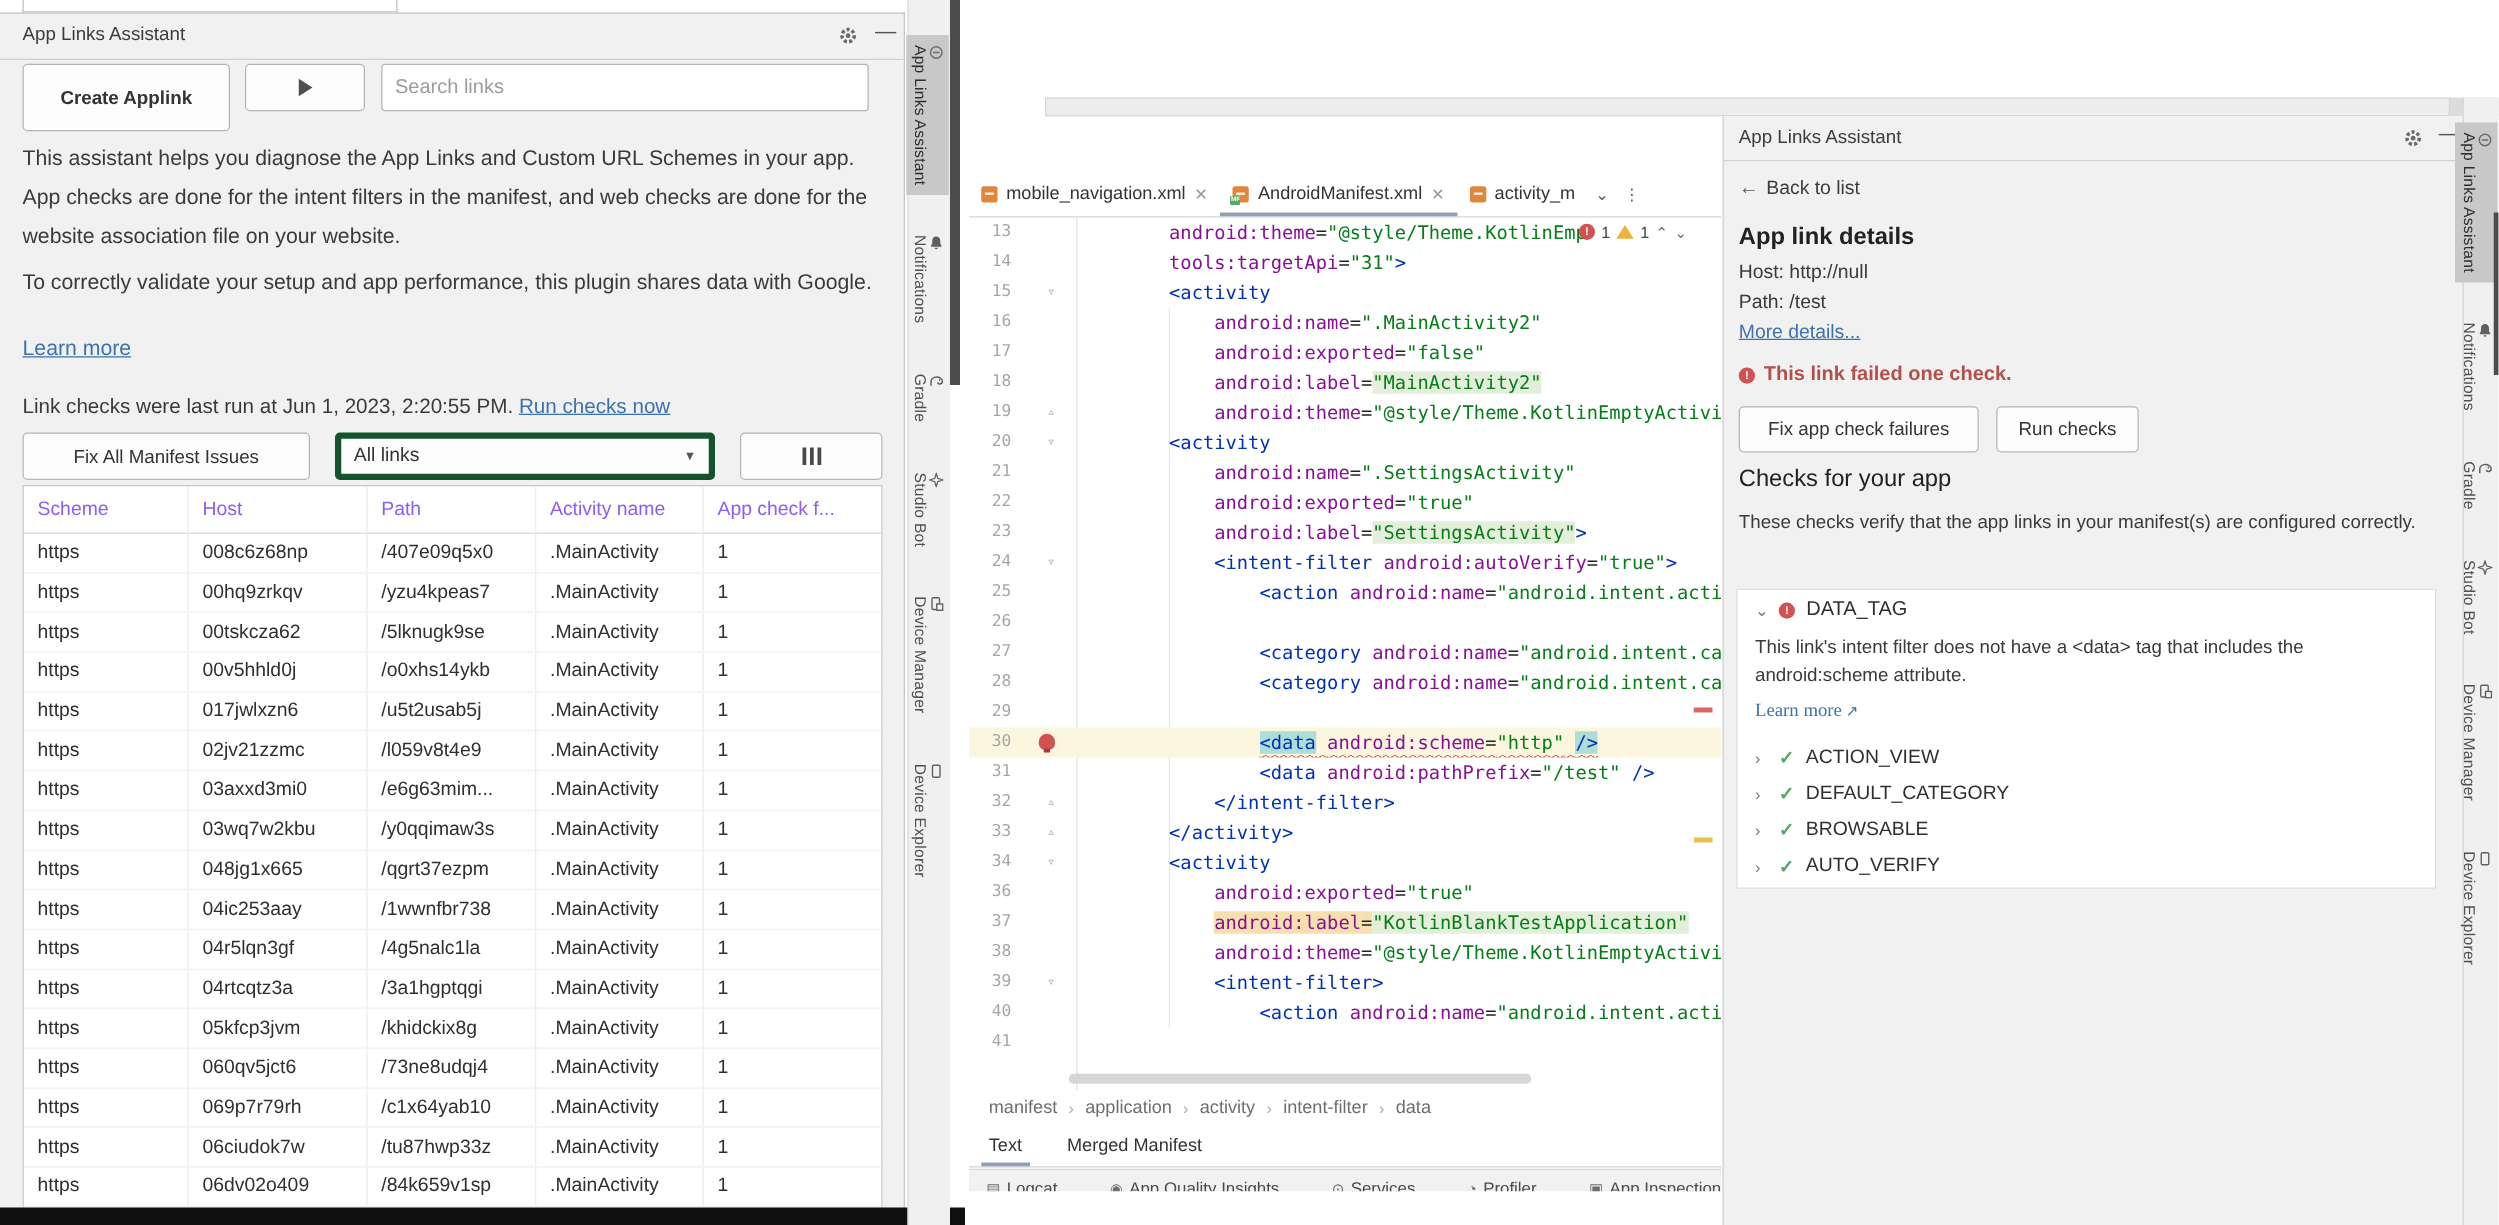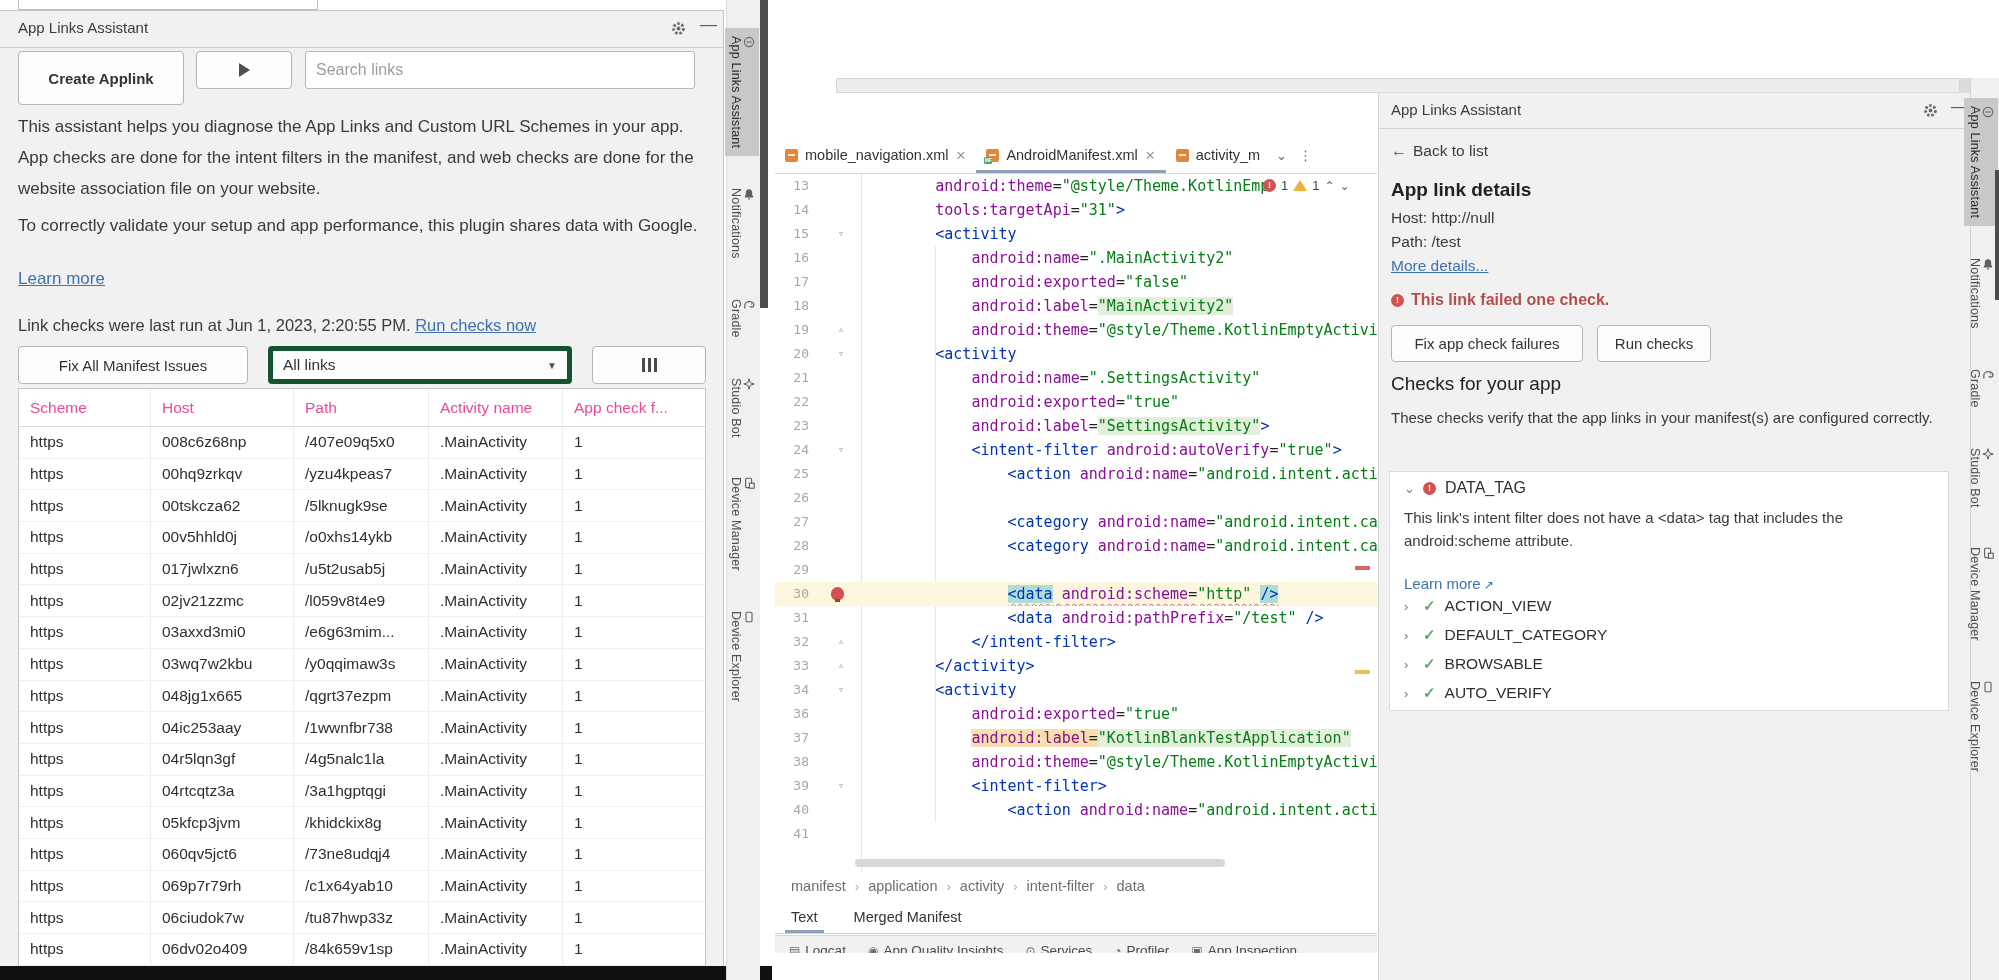--- a/index.html
+++ b/index.html
@@ -21,21 +21,21 @@
   .lastrun{position:absolute;left:18px;top:305px;font-size:16.5px;color:#3a3a3a;}
   .select-box{position:absolute;left:268px;top:335px;width:304px;height:38px;background:#fdfdfd;border:5px solid #14532d;
        border-radius:4px;box-sizing:border-box;display:flex;align-items:center;padding:0 10px;font-size:15.5px;justify-content:space-between;}
   .caret{font-size:10px;color:#555;}
   .colbtn-bars{display:flex;gap:3px;}
   .colbtn-bars i{display:block;width:3px;height:14px;background:#4a4a4a;}
   
   #links-table{position:absolute;left:18px;top:377px;width:688px;background:#fff;border:1px solid #c6c6c6;box-sizing:border-box;}
   .t-row{display:grid;grid-template-columns:132px 143px 135px 134px 1fr;}
   .t-head{height:37px;border-bottom:1px solid #d9d9d9;}
-  .t-head .t-cell{font-size:15.5px;color:#ec4899;}
+  .t-head .t-cell{font-size:15.5px;color:#8b5cf6;}
   .t-cell{padding:0 0 0 11px;display:flex;align-items:center;border-right:1px solid #ececec;overflow:hidden;white-space:nowrap;font-size:15.5px;color:#2f2f2f;}
   .t-cell:last-child{border-right:none;}
   .t-body .t-row{height:30.7px;border-bottom:1px solid #f0f0f0;}
   #lw-bottom-bar{left:0;top:966px;width:772px;height:14px;background:#101010;}
   
   .strip{background:#f0f0f0;box-sizing:border-box;}
   #mid-strip{left:726px;top:0;width:34px;height:980px;border-left:1px solid #dadada;}
   #mid-sliver{left:760px;top:0;width:8px;height:308px;background:#4c4c4c;}
   #right-strip{left:1970px;top:78px;width:29px;height:902px;border-left:1px solid #d2d2d2;}
   .strip-inner{writing-mode:vertical-rl;height:100%;width:100%;text-align:left;}
@@ -77,37 +77,37 @@
   .chev{color:#666;font-size:12px;}
   #h-scrollbar{left:80px;top:722px;width:370px;height:8px;background:#d7d7d7;border-radius:4px;}
   .stripe-mark{position:absolute;width:15px;height:4px;left:580px;}
   
   #breadcrumbs{left:0;top:735px;width:100%;height:28px;background:#fff;display:flex;align-items:center;padding-left:16px;box-sizing:border-box;font-size:14.5px;color:#6e6e6e;gap:9px;}
   .crumb-sep{color:#ababab;font-size:13px;}
   #mini-tabs{left:0;top:763px;width:100%;height:34px;border-bottom:1px solid #d3d3d3;display:flex;align-items:center;padding-left:16px;box-sizing:border-box;gap:36px;font-size:14.5px;color:#333;background:#fff;}
   .mini-tab{position:relative;height:100%;display:flex;align-items:center;}
   .mini-tab.selected:after{content:"";position:absolute;left:-6px;right:-6px;bottom:0;height:3px;background:#8fa1b8;}
   #bottom-bar-clip{left:0;top:798px;width:100%;height:18px;background:#f1f1f1;border-top:1px solid #d8d8d8;overflow:hidden;box-sizing:border-box;}
-  #bottom-bar-row{display:flex;gap:22px;padding-left:14px;font-size:13.5px;color:#4a4a4a;line-height:30px;white-space:nowrap;}
+  #bottom-bar-row{display:flex;gap:42px;padding-left:14px;font-size:13.5px;color:#4a4a4a;line-height:30px;white-space:nowrap;}
   .bb-ic{color:#6d6d6d;margin-right:5px;font-size:12px;}
   
   #right-window{left:1378px;top:93px;width:592px;height:887px;background:#f1f1f1;border-left:1px solid #d0d0d0;box-sizing:border-box;}
   #rw-titlebar{left:0;top:0;width:100%;height:35px;border-bottom:1px solid #d2d2d2;}
   .back-link{position:absolute;left:12px;top:49px;font-size:15.5px;color:#3c3c3c;cursor:pointer;}
   .back-arrow{font-size:16px;margin-right:6px;color:#555;}
   .rp-heading{position:absolute;left:12px;font-size:19px;color:#222;}
   .rp-line{position:absolute;left:12px;font-size:15.5px;color:#3a3a3a;}
   .failed-line{position:absolute;left:12px;top:198px;display:flex;align-items:center;gap:7px;font-size:16px;font-weight:bold;color:#b3504c;}
   .rp-desc{position:absolute;left:12px;top:314px;width:555px;font-size:15px;line-height:22px;color:#3a3a3a;}
   #checks-card{position:absolute;left:10px;top:378px;width:560px;height:240px;background:#fff;border:1px solid #dcdcdc;box-sizing:border-box;}
   .card-row{position:absolute;left:14px;display:flex;align-items:center;gap:9px;font-size:15.5px;color:#2f2f2f;}
   .chev-g{color:#777;font-size:13px;width:10px;}
   .check-ic{color:#59a869;font-size:15px;font-weight:bold;}
   #card-desc{position:absolute;left:14px;top:34px;width:520px;font-size:15px;line-height:23px;color:#3a3a3a;}
-  #card-learn{position:absolute;left:14px;top:103px;font-size:15px;}
+  #card-learn{position:absolute;left:14px;top:89px;font-size:15px;font-family:Liberation Serif, serif;}
   .ext-arrow{font-size:12px;color:#3c72ad;margin-left:3px;text-decoration:none;display:inline-block;}
   #rs-dark-mark{left:1995px;top:170px;width:4px;height:130px;background:#4c4c4c;}
 </style>
 </head>
 <body>
 
 <div id="stage">
 
   <div class="abs" id="top-left-fragment"></div>
   <div class="abs" id="top-band"></div>

